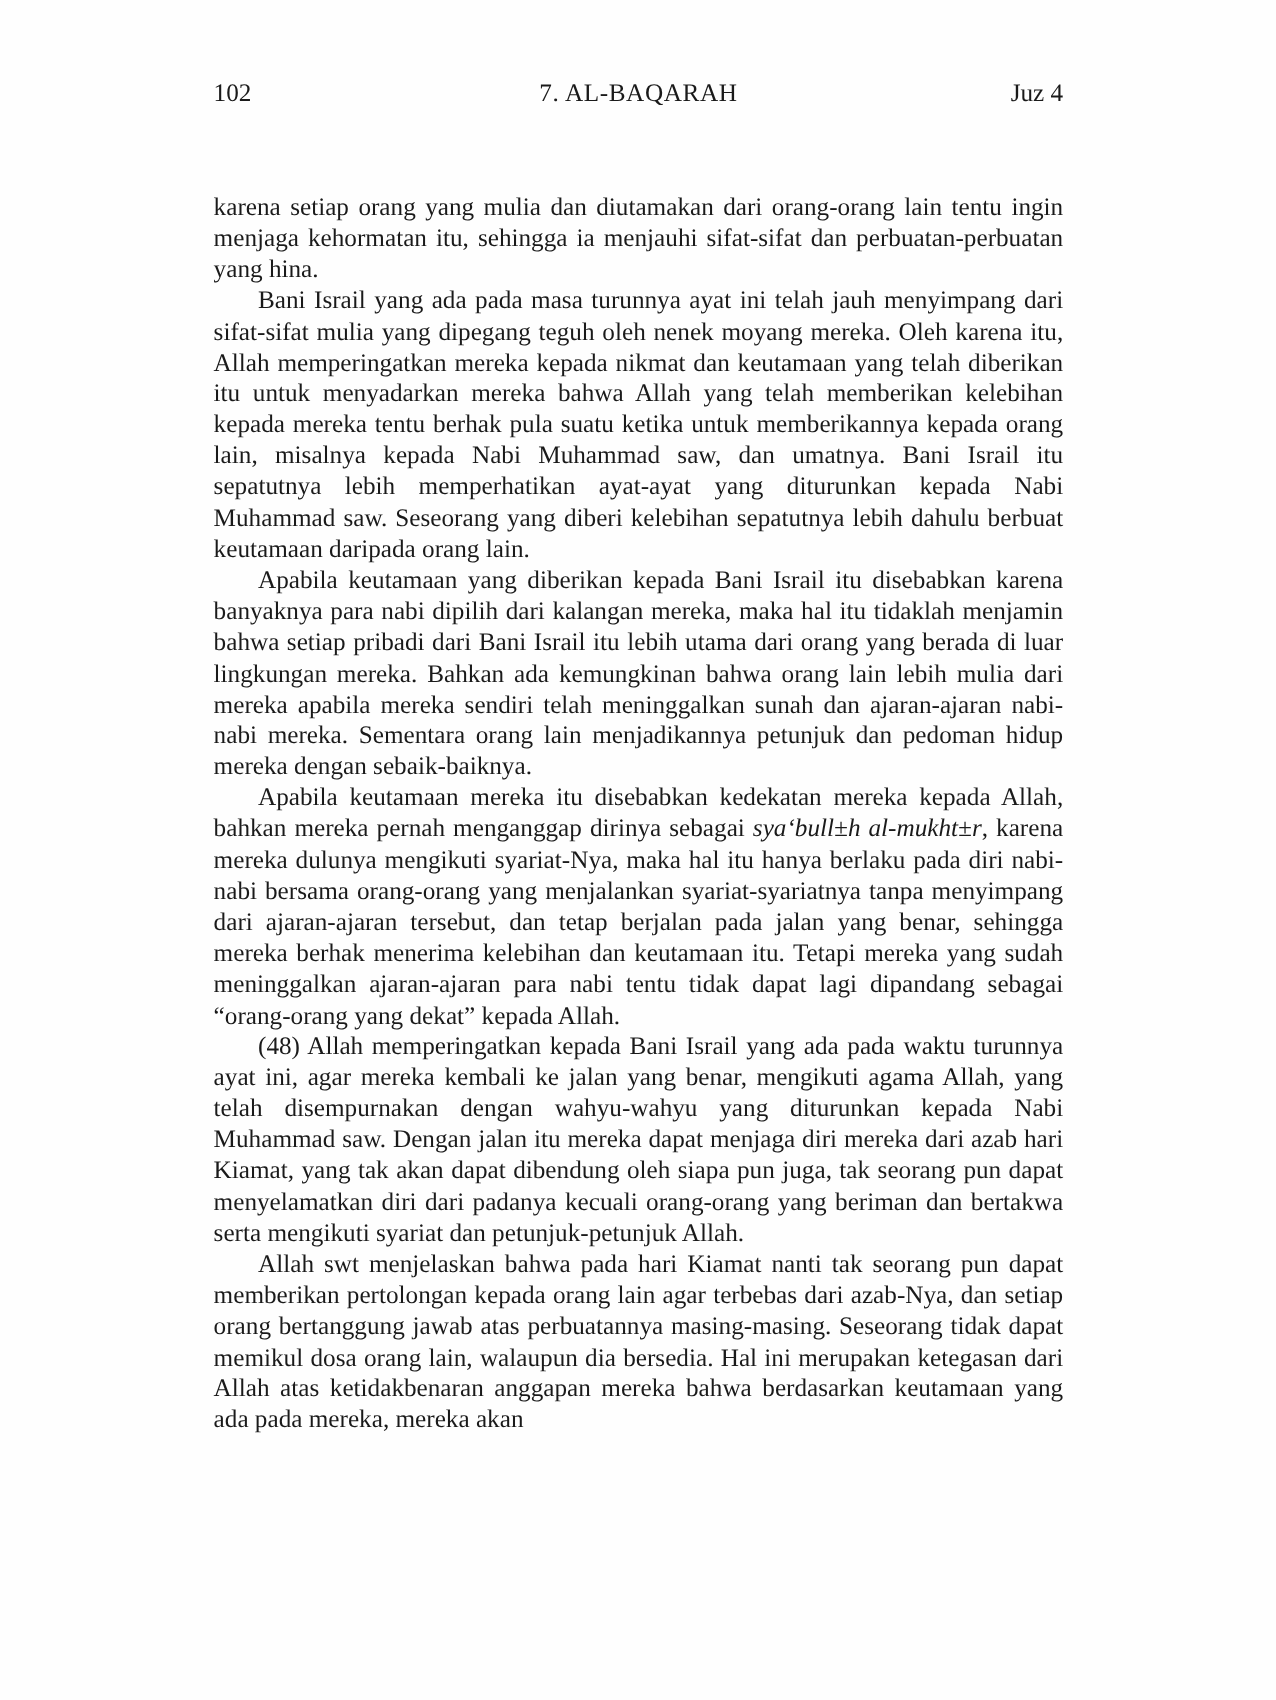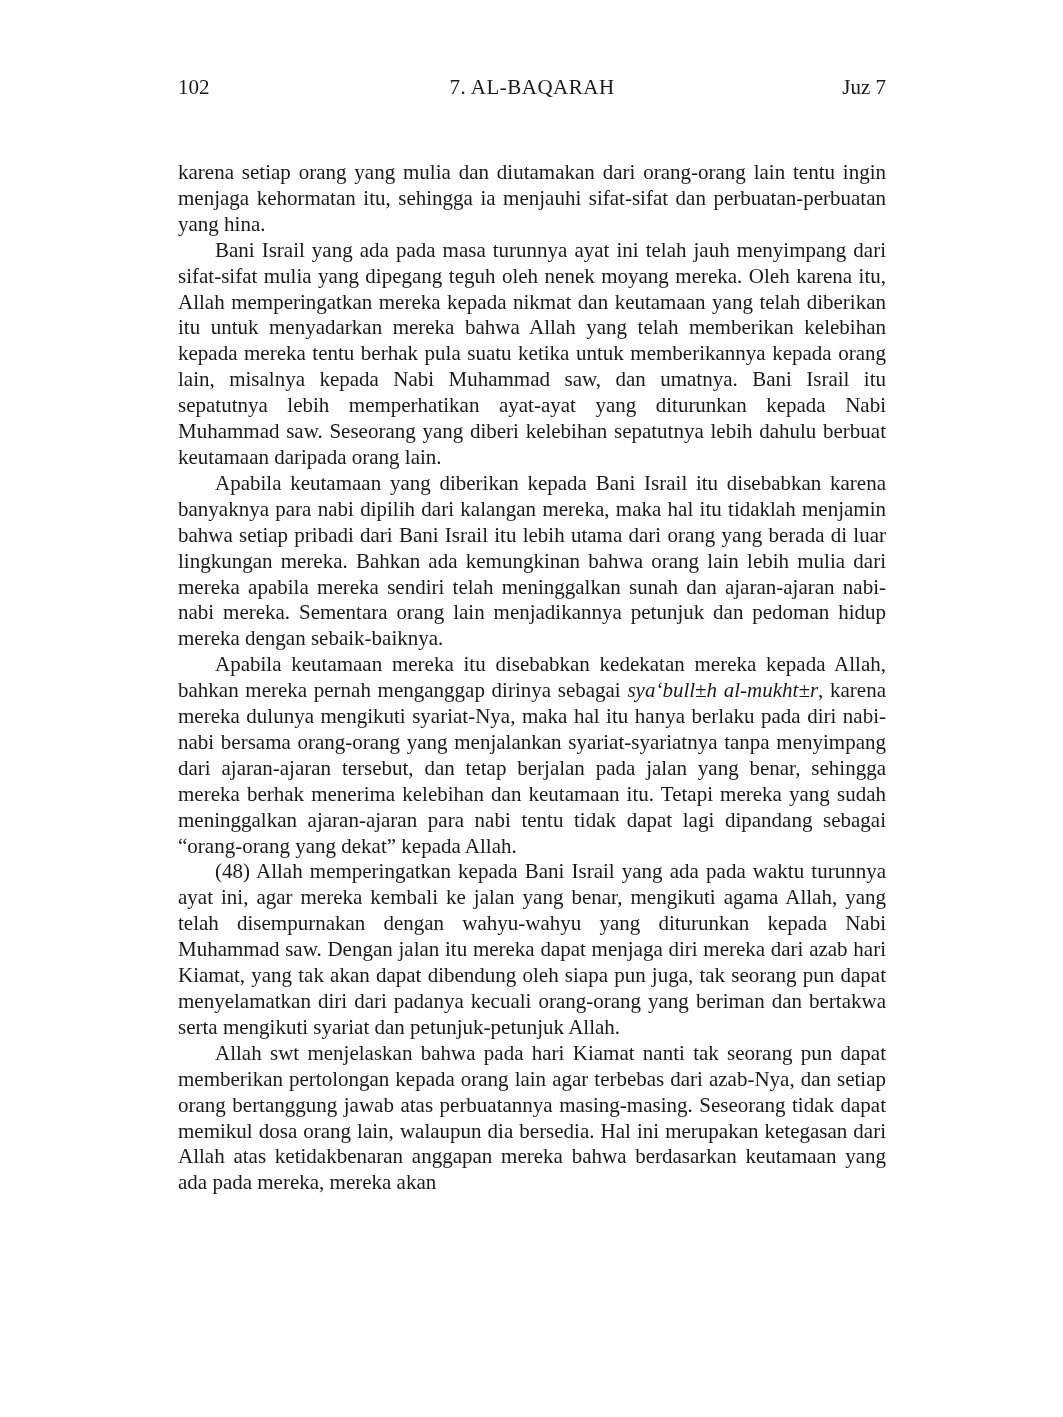--- a/index.html
+++ b/index.html
@@ -12,21 +12,21 @@
     width: 1063px;
     height: 1417px;
     background: #fefefe;
     color: #1a1a1a;
     font-family: "Liberation Serif", "DejaVu Serif", serif;
     overflow: hidden;
     box-sizing: border-box;
   }
   .page-header {
     position: absolute;
-    top: 74px;
+    top: 64px;
     left: 178px;
     right: 177px;
     height: 26px;
     font-size: 21px;
     line-height: 26px;
   }
   .page-header .page-number {
     position: absolute;
     left: 0;
     top: 0;
@@ -64,21 +64,21 @@
     font-style: italic;
   }
 </style>
 </head>
 <body>
 
 <div class="page">
   <header class="page-header">
     <span class="page-number">102</span>
     <span class="surah-title">7. AL-BAQARAH</span>
-    <span class="juz-label">Juz 7</span>
+    <span class="juz-label">Juz 4</span>
   </header>
 
   <main class="page-body" id="body-paragraphs">
       <p class="para"><span>karena setiap orang yang mulia dan diutamakan dari orang-orang lain tentu ingin menjaga kehormatan itu, sehingga ia menjauhi sifat-sifat dan perbuatan-perbuatan yang hina.</span></p>
       <p class="para indent"><span>Bani Israil yang ada pada masa turunnya ayat ini telah jauh menyimpang dari sifat-sifat mulia yang dipegang teguh oleh nenek moyang mereka. Oleh karena itu, Allah memperingatkan mereka kepada nikmat dan keutamaan yang telah diberikan itu untuk menyadarkan mereka bahwa Allah yang telah memberikan kelebihan kepada mereka tentu berhak pula suatu ketika untuk memberikannya kepada orang lain, misalnya kepada Nabi Muhammad saw, dan umatnya. Bani Israil itu sepatutnya lebih memperhatikan ayat-ayat yang diturunkan kepada Nabi Muhammad saw. Seseorang yang diberi kelebihan sepatutnya lebih dahulu berbuat keutamaan daripada orang lain.</span></p>
       <p class="para indent"><span>Apabila keutamaan yang diberikan kepada Bani Israil itu disebabkan karena banyaknya para nabi dipilih dari kalangan mereka, maka hal itu tidaklah menjamin bahwa setiap pribadi dari Bani Israil itu lebih utama dari orang yang berada di luar lingkungan mereka. Bahkan ada kemungkinan bahwa orang lain lebih mulia dari mereka apabila mereka sendiri telah meninggalkan sunah dan ajaran-ajaran nabi-nabi mereka. Sementara orang lain menjadikannya petunjuk dan pedoman hidup mereka dengan sebaik-baiknya.</span></p>
       <p class="para indent"><span>Apabila keutamaan mereka itu disebabkan kedekatan mereka kepada Allah, bahkan mereka pernah menganggap dirinya sebagai </span><span class="italic">sya‘bull±h al-mukht±r</span><span>, karena mereka dulunya mengikuti syariat-Nya, maka hal itu hanya berlaku pada diri nabi-nabi bersama orang-orang yang menjalankan syariat-syariatnya tanpa menyimpang dari ajaran-ajaran tersebut, dan tetap berjalan pada jalan yang benar, sehingga mereka berhak menerima kelebihan dan keutamaan itu. Tetapi mereka yang sudah meninggalkan ajaran-ajaran para nabi tentu tidak dapat lagi dipandang sebagai “orang-orang yang dekat” kepada Allah.</span></p>
       <p class="para indent"><span>(48) Allah memperingatkan kepada Bani Israil yang ada pada waktu turunnya ayat ini, agar mereka kembali ke jalan yang benar, mengikuti agama Allah, yang telah disempurnakan dengan wahyu-wahyu yang diturunkan kepada Nabi Muhammad saw. Dengan jalan itu mereka dapat menjaga diri mereka dari azab hari Kiamat, yang tak akan dapat dibendung oleh siapa pun juga, tak seorang pun dapat menyelamatkan diri dari padanya kecuali orang-orang yang beriman dan bertakwa serta mengikuti syariat dan petunjuk-petunjuk Allah.</span></p>
       <p class="para indent"><span>Allah swt menjelaskan bahwa pada hari Kiamat nanti tak seorang pun dapat memberikan pertolongan kepada orang lain agar terbebas dari azab-Nya, dan setiap orang bertanggung jawab atas perbuatannya masing-masing. Seseorang tidak dapat memikul dosa orang lain, walaupun dia bersedia. Hal ini merupakan ketegasan dari Allah atas ketidakbenaran anggapan mereka bahwa berdasarkan keutamaan yang ada pada mereka, mereka akan</span></p>
     </main>

